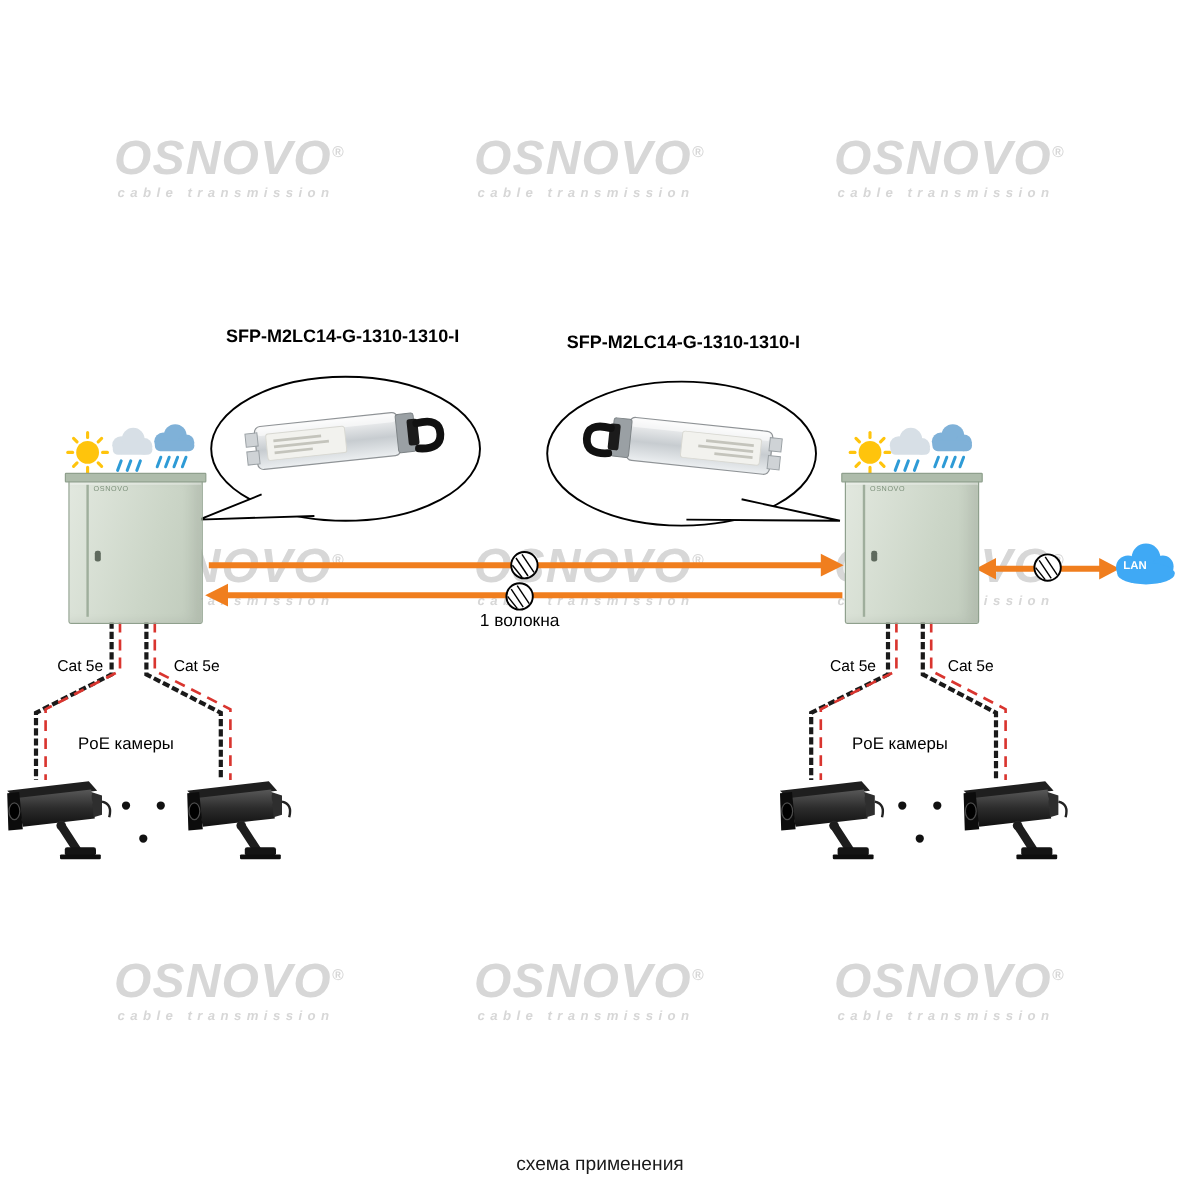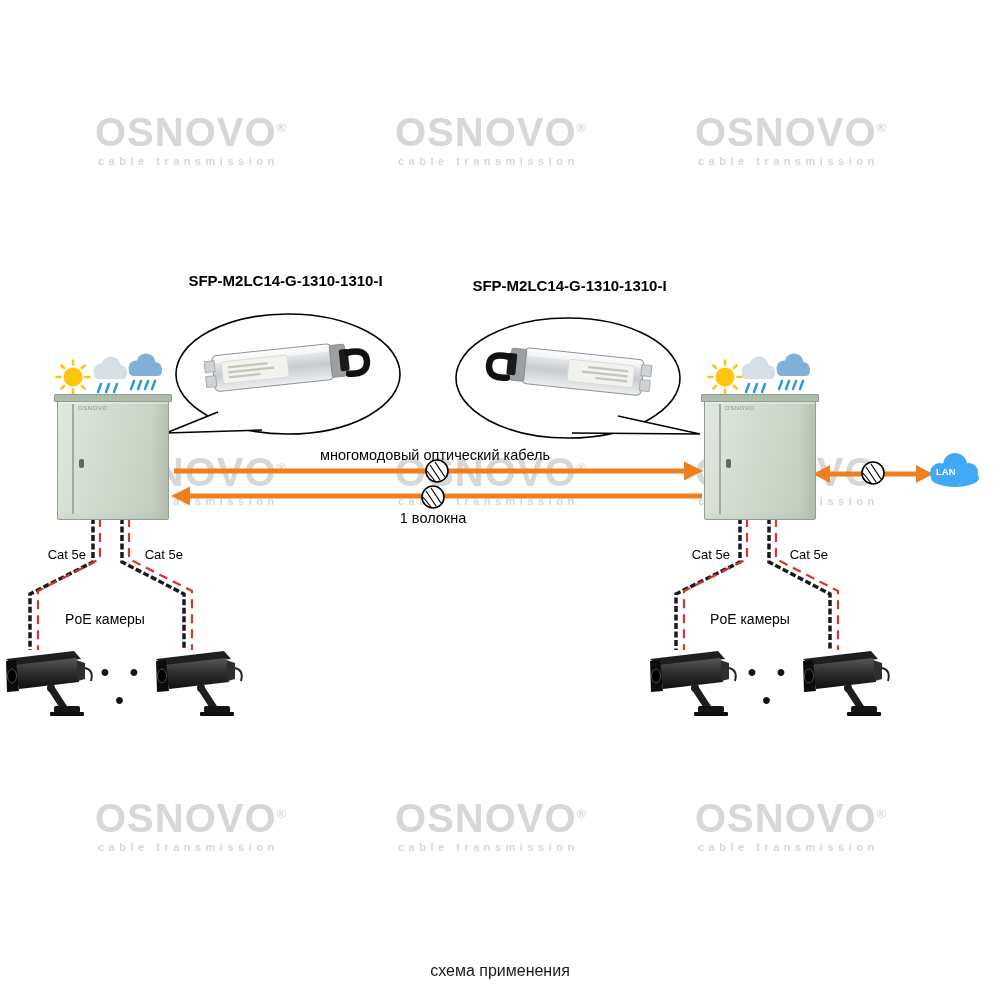--- a/index.html
+++ b/index.html
@@ -1,20 +1,20 @@
 <!DOCTYPE html>
 <html style="--arrow_orange: #F07E1E; --cable_red: #D9352F; --rain_blue: #2E9BD6; --sun_yellow: #FFC40C; --cloud_blue: #3FA9F5; --watermark_gray: #D7D7D7;"><head>
 <meta charset="utf-8">
 <style>
   html,body{margin:0;padding:0;background:#fff;}
   .canvas{position:relative;width:1000px;height:1000px;background:#fff;overflow:hidden;
           font-family:"Liberation Sans",sans-serif;}
 
   
-  .wm{position:absolute;width:210px;z-index:0;user-select:none;}
+  .wm{position:absolute;width:210px;z-index:0;user-select:none;font-style:italic;}
   .wm-big{font-size:40px;font-weight:700;color:var(--watermark_gray,#d7d7d7);letter-spacing:1px;line-height:1;}
   .wm-big sup{font-size:13px;}
   .wm-tag{font-size:11px;font-weight:600;color:var(--watermark_gray,#d7d7d7);letter-spacing:4.5px;margin-top:3px;padding-left:3px;}
 
   
   .svg-layer{position:absolute;left:0;top:0;z-index:1;}
 
   .bubble{fill:#fff;stroke:#000;stroke-width:1.6;}
   .bubble-tail-fill{fill:#fff;stroke:none;}
   .bubble-tail-edge{stroke:#000;stroke-width:1.6;fill:none;}
@@ -269,21 +269,20 @@
   <div class="cabinet" style="left:704px;top:398px">
     <div class="cabinet-top"></div>
     <div class="cabinet-seam"></div>
     <div class="cabinet-lock"></div>
     <div class="cabinet-brand">OSNOVO</div>
   </div>
 
   <div class="label sfp-name" style="left:168px;top:272px;width:235px">SFP-M2LC14-G-1310-1310-I</div>
   <div class="label sfp-name" style="left:452px;top:277px;width:235px">SFP-M2LC14-G-1310-1310-I</div>
 
-  <div class="label link-label" style="left:280px;top:447px;width:310px">многомодовый оптический кабель</div>
   <div class="label link-label" style="left:358px;top:510px;width:150px">1 волокна</div>
 
 
   <div class="label cat-label" style="left:26px;top:547px;width:60px">Cat 5e</div>
   <div class="label cat-label" style="left:123px;top:547px;width:60px">Cat 5e</div>
   <div class="label cat-label" style="left:670px;top:547px;width:60px">Cat 5e</div>
   <div class="label cat-label" style="left:768px;top:547px;width:60px">Cat 5e</div>
 
   <div class="label poe-label" style="left:45px;top:611px;width:120px">PoE камеры</div>
   <div class="label poe-label" style="left:690px;top:611px;width:120px">PoE камеры</div>

